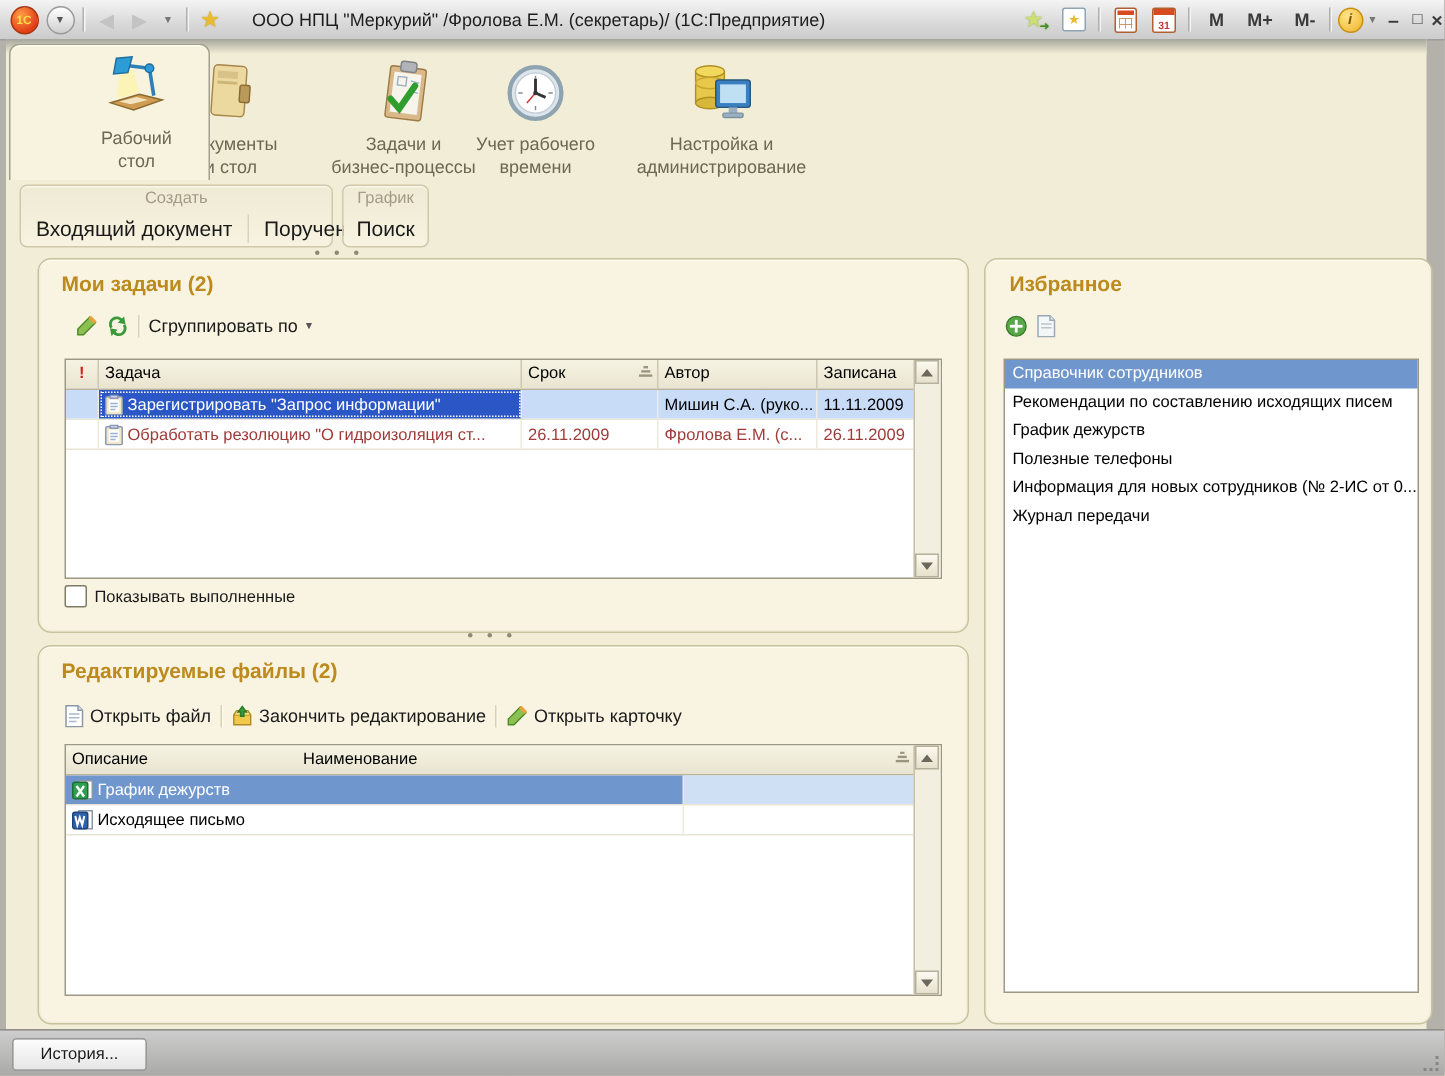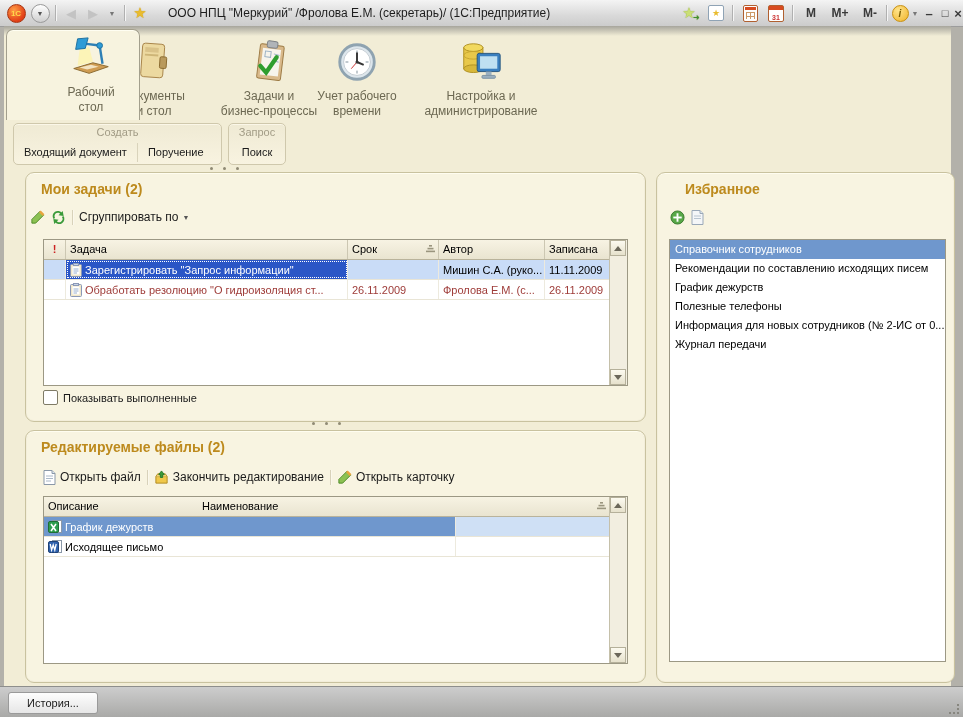--- a/index.html
+++ b/index.html
@@ -47,21 +47,21 @@
   .tab.active{top:29px;height:90px;background:#f7f3df;border:1px solid #a39f8d;border-bottom:none;
     border-radius:7px 7px 0 0;box-shadow:inset 0 1px 0 #fffef2;z-index:3;padding-left:36px;}
   .tab .ticon48{width:46px;height:46px;margin-top:5px;}
   .tab .tlabel{font-size:12px;color:#6c6852;text-align:center;line-height:15px;margin-top:4px;white-space:nowrap;}
 
   
   .cmd-group{position:absolute;top:123px;border:1px solid #cfc8ac;border-radius:5px;
     background:linear-gradient(#efead4,#f8f3e0);box-shadow:inset 0 1px 0 #fbf7e8;}
   .cmd-label{font-size:11px;color:#a29c86;text-align:center;height:17px;line-height:17px;}
   .cmd-btn-row{display:flex;align-items:center;height:23px;}
-  .cmd-btn{font-size:11px;color:#1a1a1a;padding:0 10px;height:19px;line-height:19px;white-space:nowrap;cursor:default;}
+  .cmd-btn{font-size:14px;color:#1a1a1a;padding:0 10px;height:19px;line-height:19px;white-space:nowrap;cursor:default;}
   .cmd-btn + .cmd-btn{border-left:1px solid #d9d3bb;}
 
   .split-dots{position:absolute;display:flex;gap:10px;}
   .split-dots i{width:3px;height:3px;background:#8f8a74;border-radius:50%;}
 
   
   .panel{position:absolute;background:#f8f4e1;border:1px solid #c9c29f;border-radius:9px;
     box-shadow:inset 0 1px 0 #fffdf0, inset 0 0 0 1px #f3eeda;margin-left:12px;}
   .panel-title{position:absolute;font-size:14px;font-weight:bold;color:#bd8a1d;white-space:nowrap;}
   .ptoolbar{position:absolute;display:flex;align-items:center;gap:6px;height:20px;}
@@ -251,36 +251,36 @@
   </div>
 
   <div class="cmd-group" style="left:13px;width:207px;">
     <div class="cmd-label">Создать</div>
     <div class="cmd-btn-row">
       <span class="cmd-btn">Входящий документ</span>
       <span class="cmd-btn">Поручение</span>
     </div>
   </div>
   <div class="cmd-group" style="left:228px;width:56px;">
-    <div class="cmd-label">Запрос</div>
+    <div class="cmd-label">График</div>
     <div class="cmd-btn-row" style="justify-content:center;">
       <span class="cmd-btn">Поиск</span>
     </div>
   </div>
 
   <div class="split-dots" style="left:210px;top:167px;">
       <i></i>
       <i></i>
       <i></i>
     </div>
 
   <div class="panel" style="left:13px;top:172px;width:619px;height:248px;">
     <div class="panel-title" style="left:15px;top:8px;">Мои задачи (2)</div>
 
-    <div class="ptoolbar" style="left:4px;top:34px;justify-content:space-between;">
+    <div class="ptoolbar" style="left:24px;top:34px;justify-content:space-between;">
       <span class="ptb-btn">
         <svg width="15" height="15" viewBox="0 0 16 16">
           <path d="M10.5 1.5 L14.5 5.5 L6 14 L2 14 L2 10 Z" fill="#8cc152" stroke="#4e8a28"></path>
           <path d="M10.5 1.5 L14.5 5.5" stroke="#e8a33d" stroke-width="2.5"></path>
         </svg>
       </span>
       <span class="ptb-btn">
         <svg width="15" height="15" viewBox="0 0 16 16">
           <path d="M3.5 9 A 4.5 4.5 0 0 1 11 4" fill="none" stroke="#3a9a3a" stroke-width="2"></path>
           <polygon points="12.5,1 13.5,6.5 8,5.5" fill="#3a9a3a"></polygon>
@@ -456,21 +456,21 @@
             <span class="tri-up"></span>
           </div>
         <div class="sbtn down">
             <span class="tri-down"></span>
           </div>
       </div>
     </div>
   </div>
 
   <div class="panel" style="left:644px;top:172px;width:297px;height:509px;">
-    <div class="panel-title" style="left:28px;top:8px;">Избранное</div>
+    <div class="panel-title" style="left:16px;top:8px;">Избранное</div>
 
     <div class="ptoolbar" style="left:13px;top:34px;">
       <span class="ptb-btn">
         <svg width="15" height="15" viewBox="0 0 16 16">
           <circle cx="8" cy="8" r="7" fill="#58a848" stroke="#3a7a2e"></circle>
           <rect x="7" y="3.5" width="2" height="9" fill="#fff"></rect>
             <rect x="3.5" y="7" width="9" height="2" fill="#fff"></rect>
         </svg>
       </span>
       <span class="ptb-btn">

